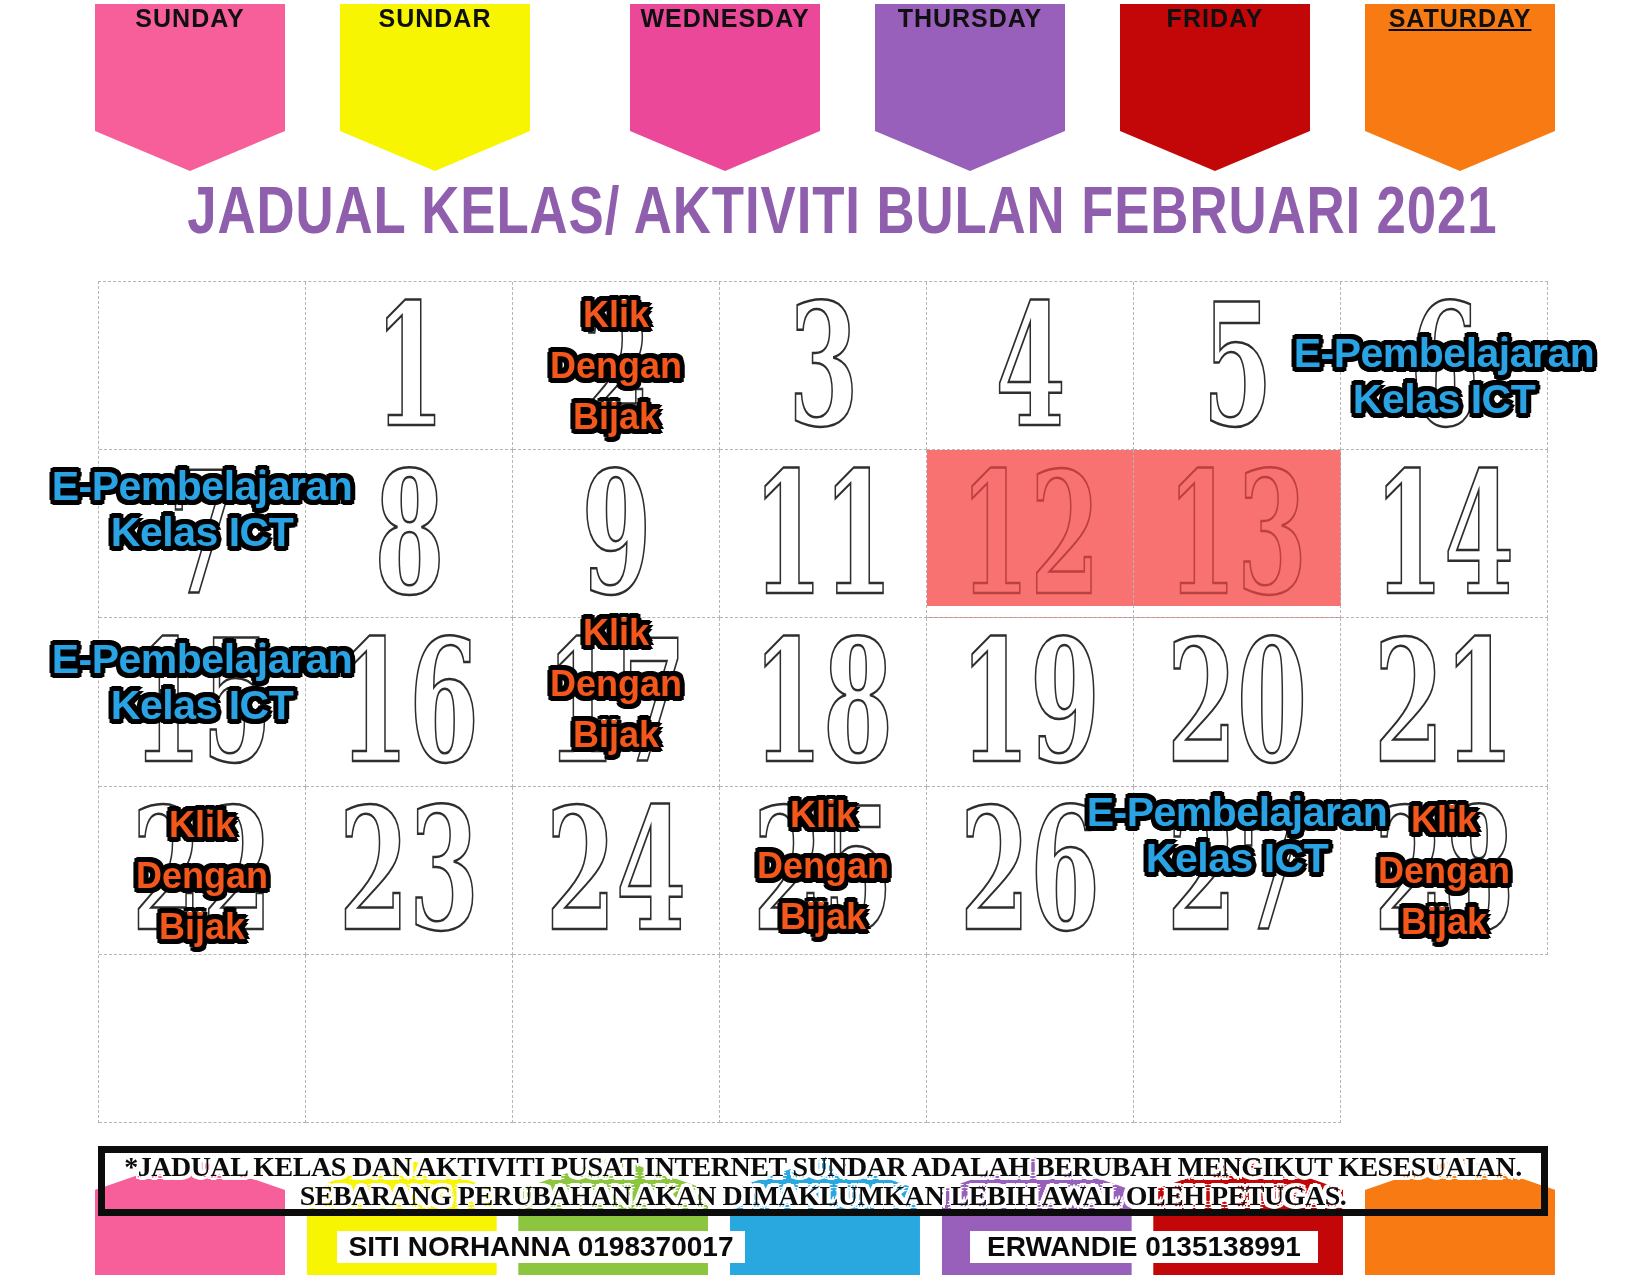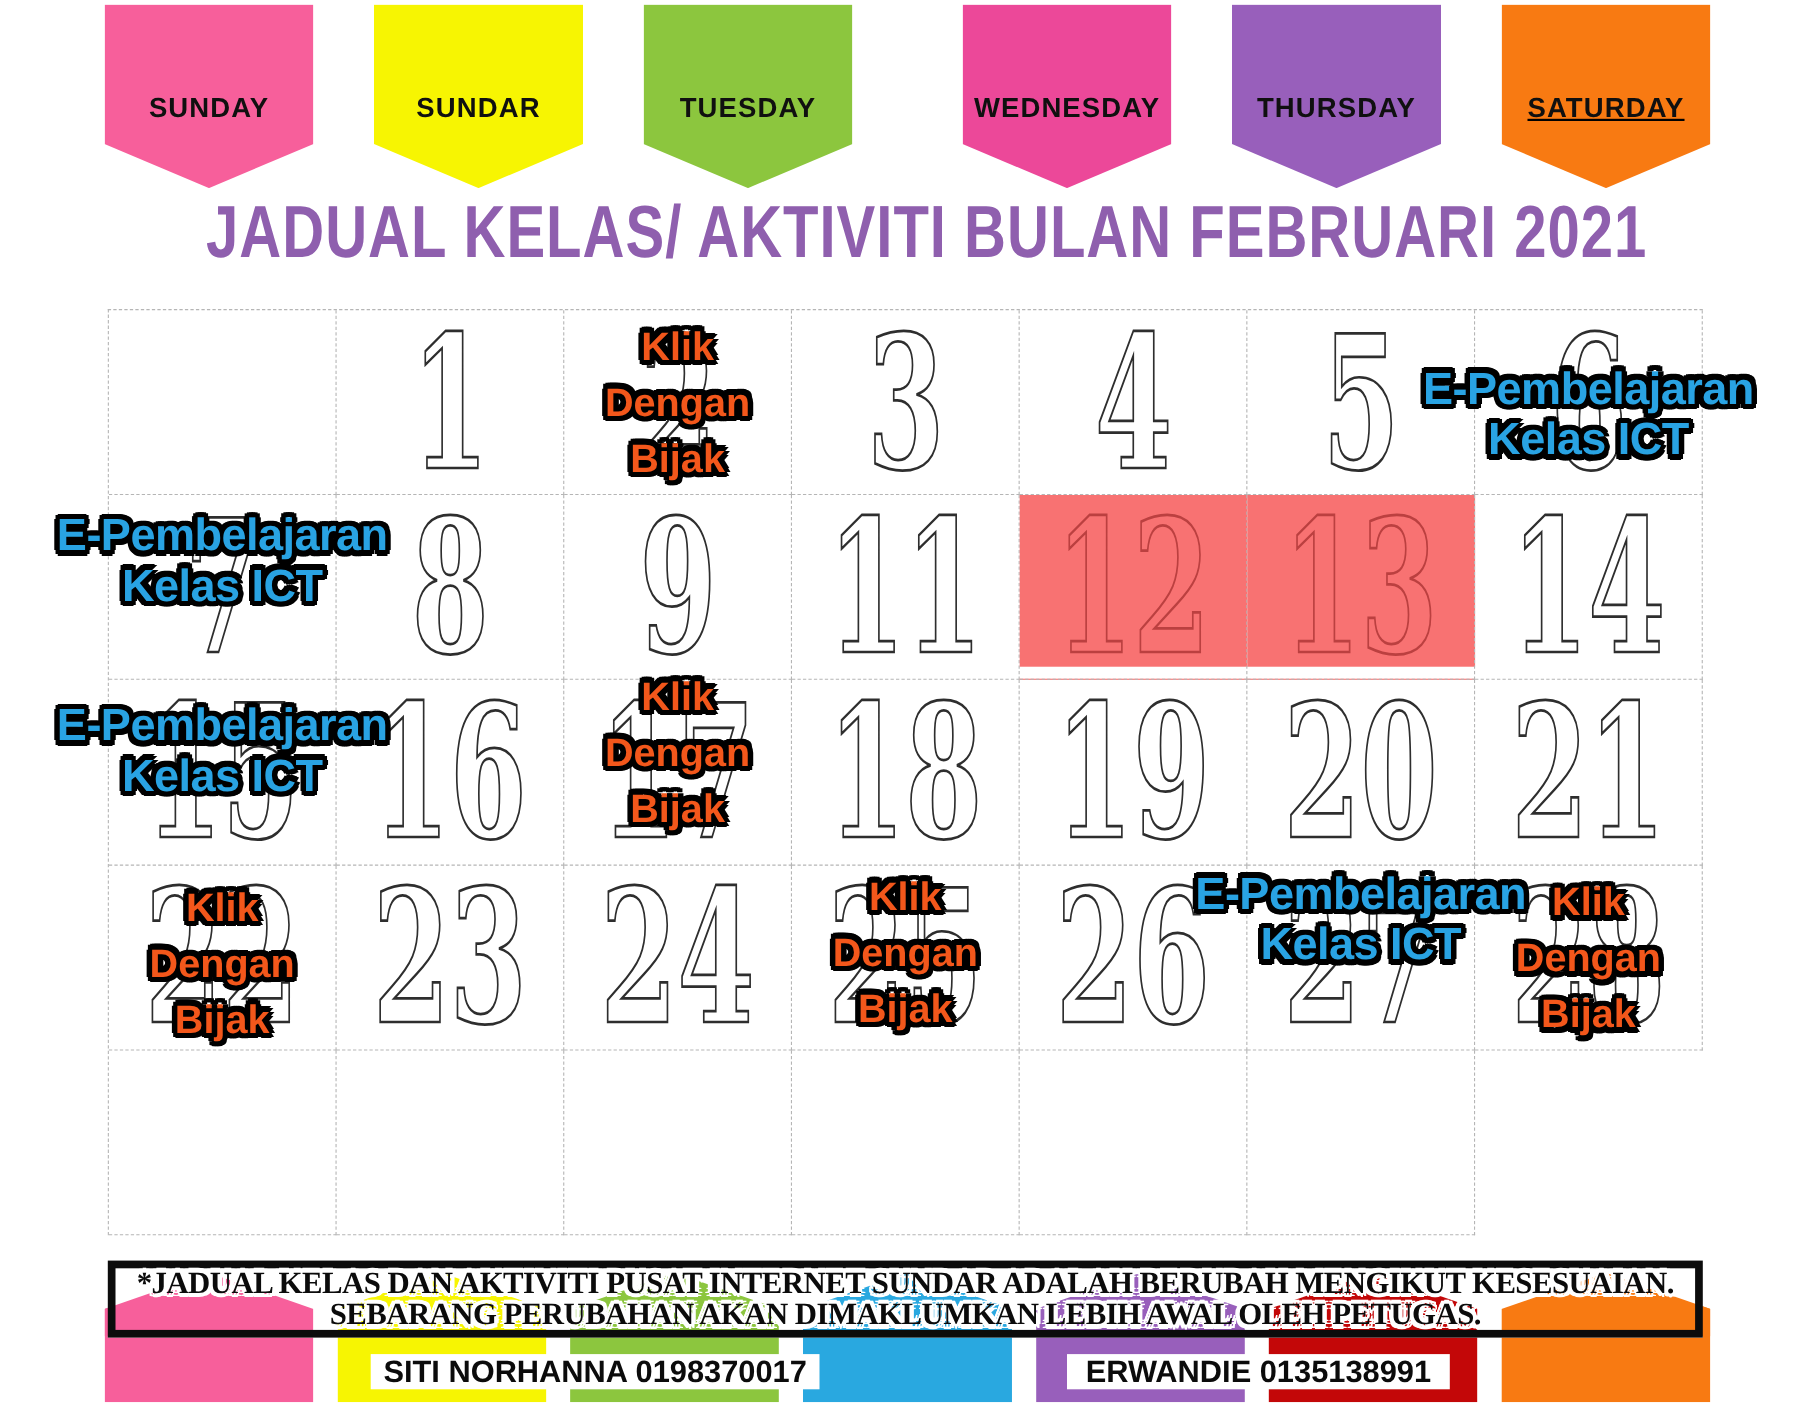--- a/index.html
+++ b/index.html
@@ -5,21 +5,21 @@
   html,body{margin:0;padding:0;}
   body{
     width:1650px;height:1275px;position:relative;overflow:hidden;
     background:#ffffff;font-family:"Liberation Sans",sans-serif;
   }
   
   .banners{position:absolute;left:95px;top:4px;width:1460px;display:flex;justify-content:space-between;z-index:2;}
   .banner{
     width:190px;height:167px;box-sizing:border-box;
     clip-path:polygon(0 0,100% 0,100% 76%,50% 100%,0 76%);
-    display:flex;justify-content:center;align-items:flex-start;padding-top:80px;
+    display:flex;justify-content:center;align-items:flex-start;
   }
   .banner-label{font-weight:bold;font-size:25px;letter-spacing:1px;color:#101010;}
   
   .title{position:absolute;left:98px;top:176px;width:1449px;text-align:left;z-index:2;}
   .title span{
     display:inline-block;font-weight:bold;font-size:60px;letter-spacing:1px;
     color:#8f5fae;transform:scale(0.88,1.12);transform-origin:center;white-space:nowrap;
   }
   
   .grid{
@@ -75,28 +75,28 @@
 </head>
 <body>
 
 <div class="banners">
     <div class="banner" style="background: rgb(247, 95, 155);">
       <span class="banner-label">SUNDAY</span>
     </div>
     <div class="banner" style="background: rgb(247, 245, 2);">
       <span class="banner-label">SUNDAR</span>
     </div>
-    <div class="banner" style="background: rgb(140, 198, 62);">
-      <span class="banner-label">TUESDAY</span>
-    </div>
     <div class="banner" style="background: #ec4899; margin-left: 45px;">
       <span class="banner-label">WEDNESDAY</span>
     </div>
     <div class="banner" style="background: rgb(152, 95, 187);">
       <span class="banner-label">THURSDAY</span>
+    </div>
+    <div class="banner" style="background: rgb(195, 7, 8);">
+      <span class="banner-label">FRIDAY</span>
     </div>
     <div class="banner" style="background: rgb(248, 122, 18); text-decoration: underline;">
       <span class="banner-label">SATURDAY</span>
     </div>
   </div>
 
 <div class="title">
   <span>JADUAL KELAS/ AKTIVITI BULAN FEBRUARI 2021</span>
 </div>
 

